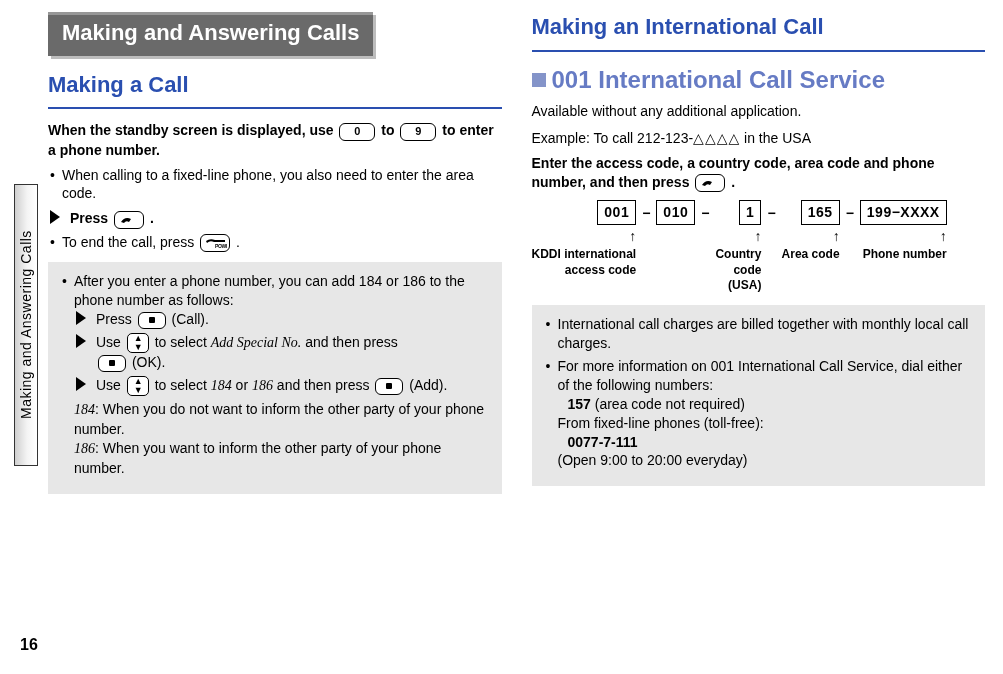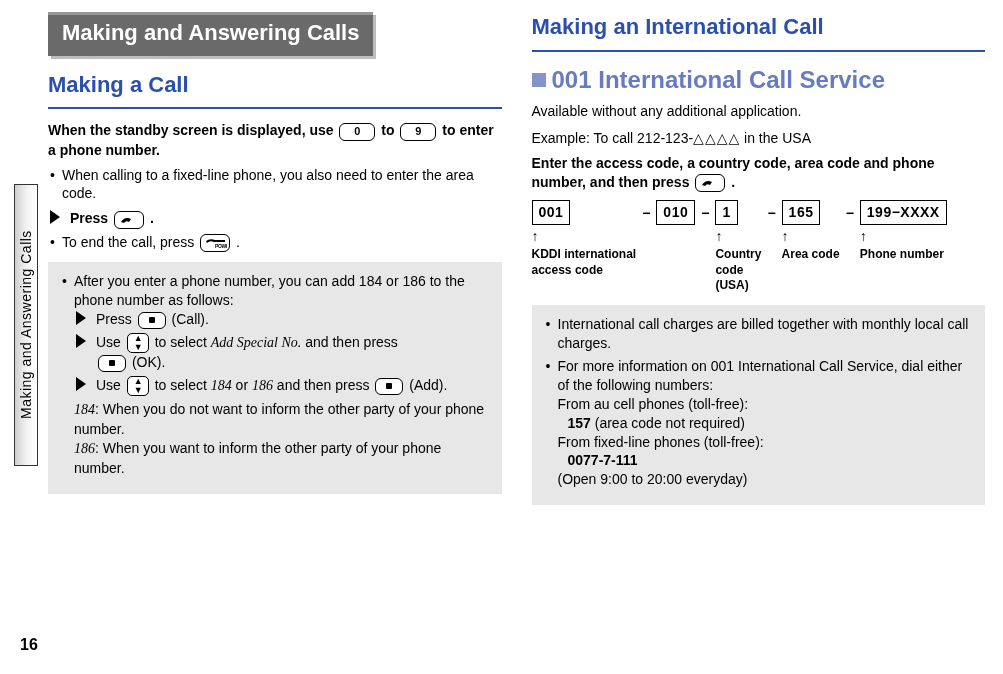--- a/index.html
+++ b/index.html
@@ -135,21 +135,21 @@
   }
   .num-box{
     border:1.5px solid #000;
     padding:2px 6px;
     font-weight:700;
     letter-spacing:0.5px;
     background:#fff;
     white-space:nowrap;
   }
   .dash{font-weight:700;padding-top:4px;}
-  .intl-col{display:flex;flex-direction:column;align-items:flex-start;gap:2px;text-align:center;}
+  .intl-col{display:flex;flex-direction:column;align-items:flex-end;gap:2px;text-align:center;}
   .up-arrow{font-weight:700;}
   .sub{font-weight:700;font-size:12px;line-height:1.15;}
   .triangles{letter-spacing:1px;}
   .tight{margin-bottom:8px;}
   .indent{margin-left:18px;}
   .small-indent{margin-left:10px;}
   .nowrap{white-space:nowrap;}
 </style>
 </head>
 <body>
@@ -321,21 +321,20 @@
         <div class="up-arrow">↑</div>
         <div class="sub nowrap">Phone number</div>
       </div>
     </div>
 
     <div class="right-note">
       <ul class="bul">
         <li>International call charges are billed together with monthly local call charges.</li>
         <li>
           <span>For more information on 001 International Call Service, dial either of the following numbers:</span>
-          <div>From au cell phones (toll-free):</div>
           <div class="small-indent">
             <span class="bold">157</span><span> (area code not required)</span>
           </div>
           <div>From fixed-line phones (toll-free):</div>
           <div class="small-indent bold">0077-7-111</div>
           <div>(Open 9:00 to 20:00 everyday)</div>
         </li>
       </ul>
     </div>
   </div>

